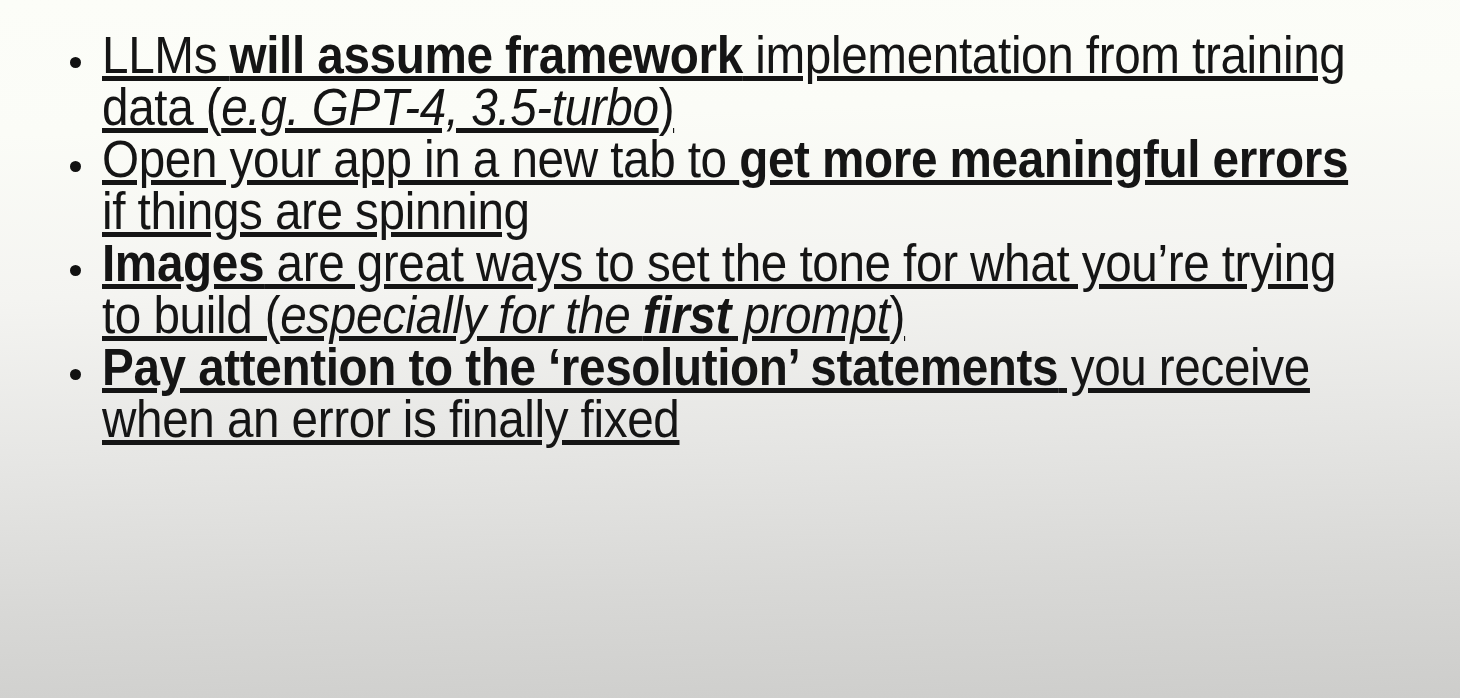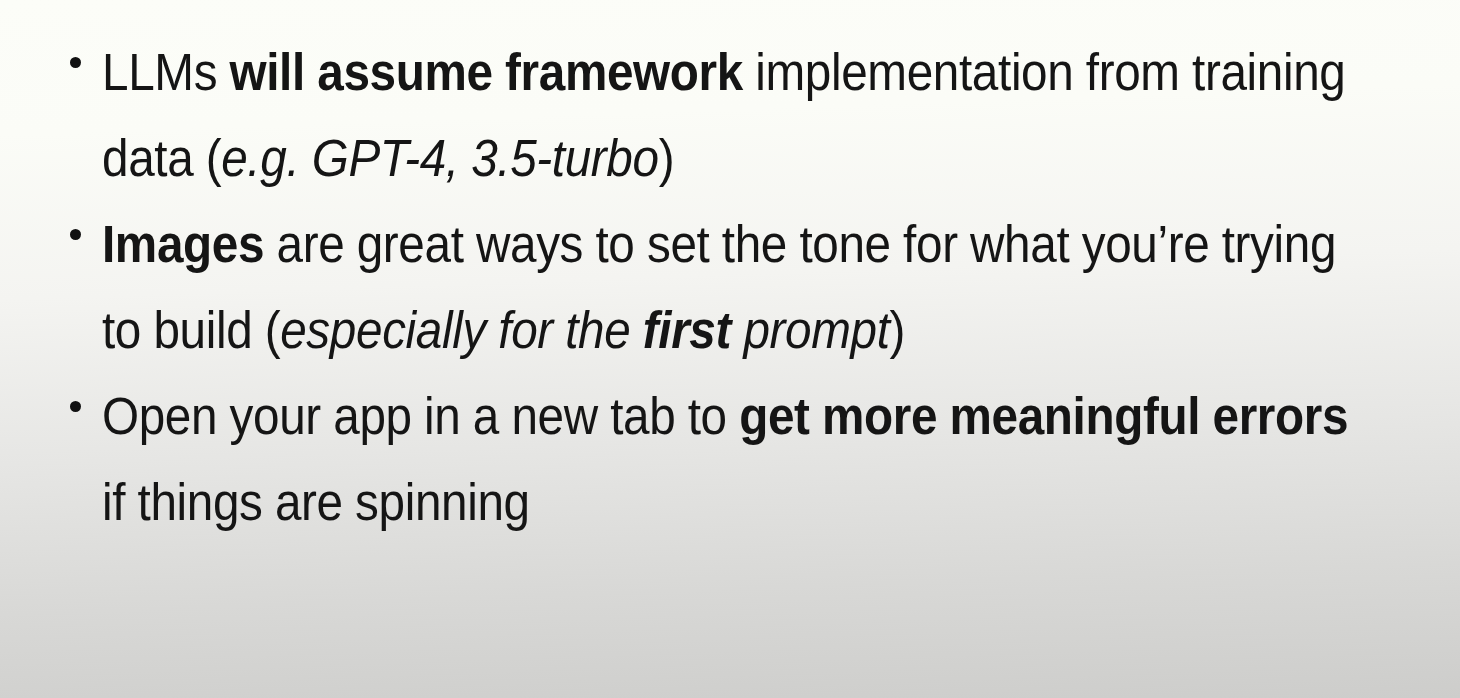--- a/index.html
+++ b/index.html
@@ -35,26 +35,27 @@
     margin: 0;
     padding: 0;
     list-style: none;
   }
   .bullet-item {
     position: relative;
     padding-left: 44px;
     margin: 0 0 0 0;
     color: #151515;
     font-size: 51px;
-    line-height: 86px;
+    line-height: 52px;
     font-weight: 400;
     letter-spacing: -0.4px;
     font-stretch: condensed;
     word-spacing: -0.5px;
     text-rendering: optimizeLegibility;
+    text-decoration: underline;
   }
   .bullet-marker {
     position: absolute;
     left: 12px;
     top: 27px;
     width: 11px;
     height: 11px;
     background: #111111;
     border-radius: 50%;
   }
@@ -79,20 +80,24 @@
 <body>
 
 <div id="slide">
   <ul id="bullet-list">
       <li class="bullet-item">
         <span class="bullet-marker"></span>
         <span class="bullet-text">LLMs <b>will assume framework</b> implementation from training data (<i>e.g. GPT-4, 3.5-turbo</i>)</span>
       </li>
       <li class="bullet-item">
         <span class="bullet-marker"></span>
+        <span class="bullet-text">Open your app in a new tab to <b>get more meaningful errors</b> if things are spinning</span>
+      </li>
+      <li class="bullet-item">
+        <span class="bullet-marker"></span>
         <span class="bullet-text"><b>Images</b> are great ways to set the tone for what you’re trying to build (<i>especially for the </i><b><i>first</i></b><i> prompt</i>)</span>
       </li>
       <li class="bullet-item">
         <span class="bullet-marker"></span>
-        <span class="bullet-text">Open your app in a new tab to <b>get more meaningful errors</b> if things are spinning</span>
+        <span class="bullet-text"><b>Pay attention to the ‘resolution’ statements</b> you receive when an error is finally fixed</span>
       </li>
     </ul>
 </div>
 
 </body></html>

